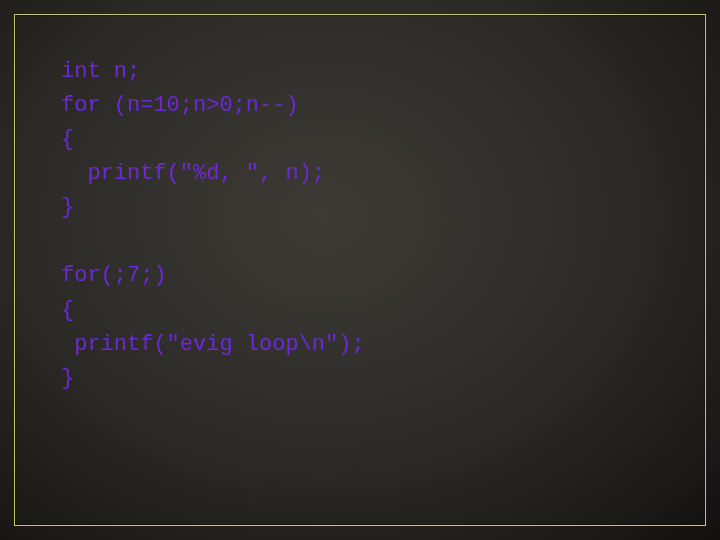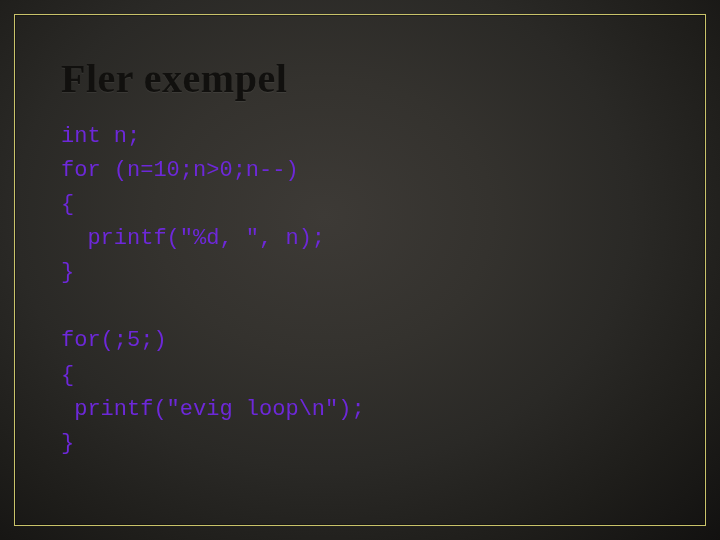--- a/index.html
+++ b/index.html
@@ -50,25 +50,24 @@
   }
   .spacer {
     height: 34px;
   }
 </style>
 </head>
 <body>
 
 <div class="frame">
   <div class="content">
-    <h1>Fler exempel</h1>
     <pre>int n;
 for (n=10;n&gt;0;n--)
 {
   printf("%d, ", n);
 }</pre>
     <div class="spacer"></div>
-    <pre>for(;5;)
+    <pre>for(;7;)
 {
  printf("evig loop\n");
 }</pre>
   </div>
 </div>
 
 </body></html>

